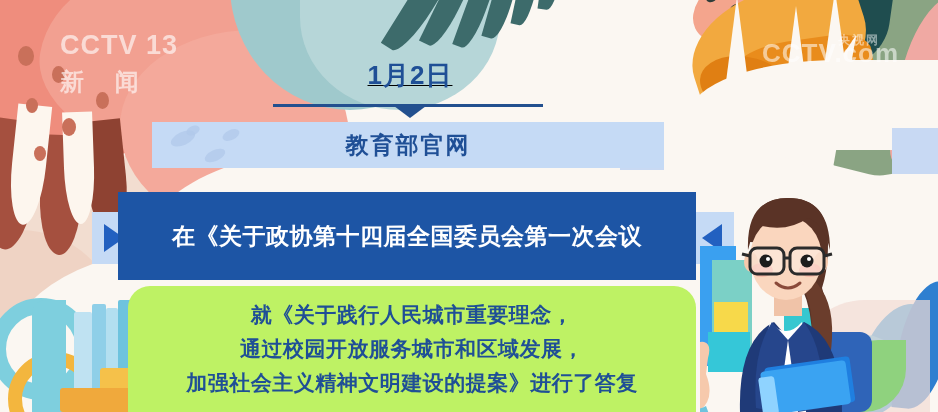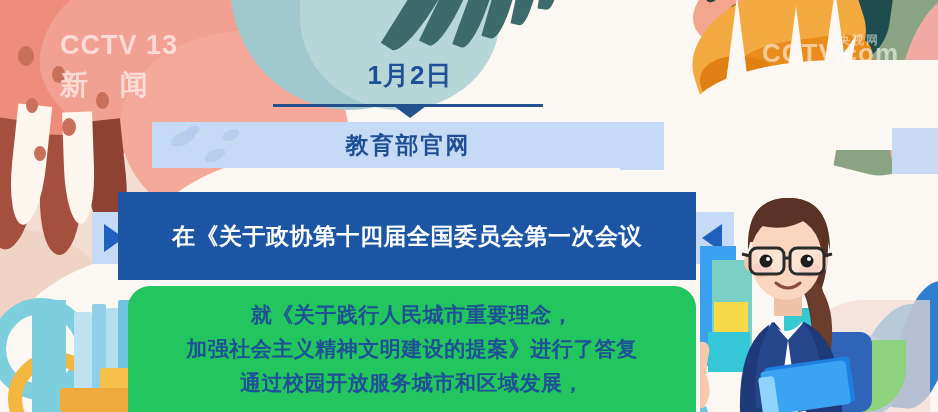--- a/index.html
+++ b/index.html
@@ -76,26 +76,26 @@
   .ring{position:absolute;border-radius:50%;border:16px solid #7ecfde;}
   .ring2{position:absolute;border-radius:50%;border:14px solid #f3b63e;}
 
   
   .blue-leaf{position:absolute;border-radius:70% 0 70% 0;}
 
   
   .wm{position:absolute;color:rgba(255,255,255,.62);font-weight:bold;
       letter-spacing:1px;user-select:none;}
   .wm-cctv13{left:60px;top:30px;font-size:27px;}
-  .wm-xinwen{left:60px;top:66px;font-size:28px;letter-spacing:12px;}
+  .wm-xinwen{left:60px;top:66px;font-size:24px;letter-spacing:12px;}
   .wm-right{left:762px;top:38px;font-size:26px;color:rgba(255,255,255,.55);text-align:right;}
   .wm-right-cn{left:838px;top:32px;font-size:12px;color:rgba(255,255,255,.5);letter-spacing:2px;}
 
   
-  .date-wrap{position:absolute;left:270px;top:58px;width:280px;text-align:center;}
+  .date-wrap{position:absolute;left:270px;top:58px;width:280px;text-align:center;text-decoration:underline;}
   .date-text{font-size:26px;font-weight:bold;color:#1f4f96;letter-spacing:1px;
     font-family:"Liberation Sans","DejaVu Sans",sans-serif;}
   .date-rule{position:absolute;left:273px;top:104px;width:270px;height:3px;background:#23508f;}
   .date-caret{position:absolute;left:394px;top:106px;width:0;height:0;
     border-left:16px solid transparent;border-right:16px solid transparent;
     border-top:12px solid #23508f;}
 
   .band{position:absolute;left:152px;top:122px;width:512px;height:46px;
     background:#c5daf5;display:flex;align-items:center;justify-content:center;}
   .band .pill{position:absolute;background:#b0c8ea;border-radius:50%;opacity:.75;}
@@ -110,21 +110,21 @@
   .tri-left{width:0;height:0;border-top:14px solid transparent;border-bottom:14px solid transparent;
     border-right:20px solid #2260c0;}
 
   .blue-box{position:absolute;left:118px;top:192px;width:578px;height:88px;
     background:#1d55a5;display:flex;flex-direction:column;align-items:center;
     justify-content:center;z-index:5;}
   .blue-line{color:#fff;font-size:23px;font-weight:bold;line-height:42px;letter-spacing:.5px;
     white-space:nowrap;}
 
   .white-box{position:absolute;left:128px;top:286px;width:568px;height:126px;
-    background:#22c55e;border-radius:22px 22px 0 0;display:flex;flex-direction:column;
+    background:#bef264;border-radius:22px 22px 0 0;display:flex;flex-direction:column;
     align-items:center;justify-content:center;z-index:5;box-shadow:0 0 0 0 rgba(0,0,0,0);}
   .white-line{color:#1f4f96;font-size:21px;font-weight:bold;line-height:34px;letter-spacing:.5px;
     white-space:nowrap;}
 
   
   .person{position:absolute;left:700px;top:182px;width:240px;height:230px;z-index:4;}
 </style>
 </head>
 <body>
 
@@ -226,22 +226,22 @@
   <div class="arrow-box arrow-right-box">
     <span class="tri-left"></span>
   </div>
 
   <div class="blue-box">
     <div class="blue-line">在《关于政协第十四届全国委员会第一次会议</div>
   </div>
 
   <div class="white-box">
     <div class="white-line">就《关于践行人民城市重要理念，</div>
+    <div class="white-line">通过校园开放服务城市和区域发展，</div>
     <div class="white-line">加强社会主义精神文明建设的提案》进行了答复</div>
-    <div class="white-line">通过校园开放服务城市和区域发展，</div>
   </div>
 
   <svg class="person" viewBox="0 0 240 230" xmlns="http://www.w3.org/2000/svg">
 
     <rect x="0" y="64" width="36" height="120" fill="#3aa0f0"></rect>
     <rect x="12" y="78" width="40" height="92" fill="#7bd0c6"></rect>
     <rect x="14" y="120" width="34" height="34" fill="#f7d94a"></rect>
     <rect x="8" y="150" width="42" height="40" fill="#35c7d8"></rect>
     <rect x="84" y="126" width="44" height="70" rx="8" fill="#36c7d0"></rect>
 

